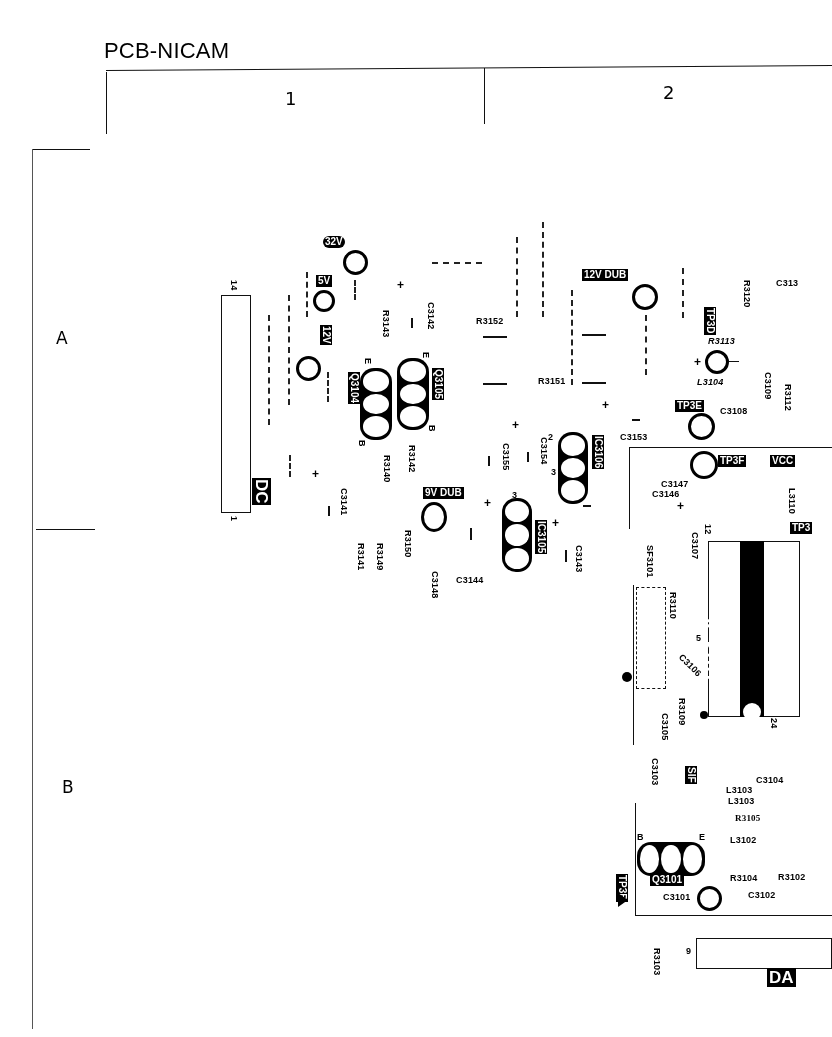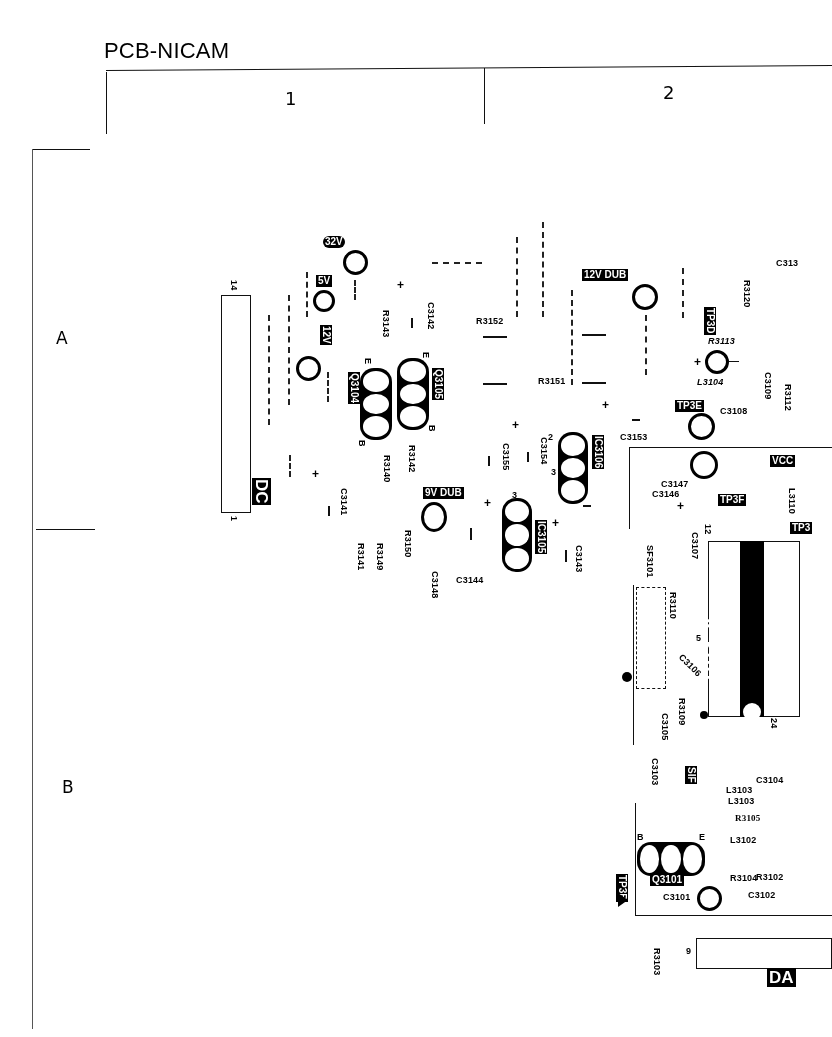--- a/index.html
+++ b/index.html
@@ -136,21 +136,21 @@
     <div class="pad" style="flex:1;"></div>
 </div>
 <div class="abs tagv" style="left:547px; top:520px;">IC3105</div>
 <div class="abs plus" style="left:552px; top:516px;">+</div>
 <div class="abs lbl rot" style="left:584px; top:545px;">C3143</div>
 <div class="minus" style="left:565px; top:550px; width:2px; height:12px;"></div>
 
 <div class="abs tag" style="left:582px; top:269px;">12V  DUB</div>
 <div class="circle" style="left:632px; top:284px; width:26px; height:26px;"></div>
 <div class="abs lbl rot" style="left:752px; top:280px;">R3120</div>
-<div class="abs lbl" style="left:776px; top:258px;">C313</div>
+<div class="abs lbl" style="left:776px; top:278px;">C313</div>
 
 <div class="abs tagv" style="left:716px; top:307px;">TP3D</div>
 <div class="abs plus" style="left:694px; top:355px;">+</div>
 <div class="circle" style="left:705px; top:350px; width:24px; height:24px;"></div>
 <div class="minus" style="left:729px; top:361px; width:10px; height:1px;"></div>
 <div class="abs lbl" style="left:708px; top:336px;font-style:italic;">R3113</div>
 <div class="abs lbl" style="left:697px; top:377px;font-style:italic;">L3104</div>
 <div class="abs lbl rot" style="left:773px; top:372px;">C3109</div>
 <div class="abs lbl rot" style="left:793px; top:384px;">R3112</div>
 
@@ -158,21 +158,21 @@
 <div class="abs lbl" style="left:720px; top:406px;">C3108</div>
 <div class="circle" style="left:688px; top:413px; width:27px; height:27px;"></div>
 <div class="minus" style="left:632px; top:419px; width:8px;"></div>
 <div class="abs lbl" style="left:620px; top:432px;">C3153</div>
 
 <div class="hline" style="left:629px; top:447px; width:203px;"></div>
 <div class="vline" style="left:629px; top:447px; height:82px;"></div>
 <div class="vline" style="left:633px; top:585px; height:160px;"></div>
 
 <div class="circle" style="left:690px; top:451px; width:28px; height:28px;"></div>
-<div class="abs tag" style="left:718px; top:455px;margin-top:39px;">TP3F</div>
+<div class="abs tag" style="left:718px; top:455px;">TP3F</div>
 <div class="abs tag" style="left:770px; top:455px;">VCC</div>
 <div class="abs lbl" style="left:661px; top:479px;">C3147</div>
 <div class="abs lbl" style="left:652px; top:489px;">C3146</div>
 <div class="abs plus" style="left:677px; top:499px;">+</div>
 <div class="abs lbl rot" style="left:797px; top:488px;">L3110</div>
 <div class="abs tag" style="left:790px; top:522px;">TP3</div>
 
 <div class="abs lbl rot" style="left:713px; top:524px;">12</div>
 <div class="abs lbl rot" style="left:700px; top:532px;">C3107</div>
 <div class="box" style="left:708px; top:541px; width:92px; height:176px;"></div>
@@ -205,21 +205,21 @@
 <div class="abs lbl" style="left:637px; top:832px;">B</div>
 <div class="abs lbl" style="left:699px; top:832px;">E</div>
 <div class="transistor" style="left:637px; top:842px; width:68px; height:34px;">
   <div class="pad" style="flex:1;"></div>
     <div class="pad" style="flex:1;"></div>
     <div class="pad" style="flex:1;"></div>
 </div>
 <div class="abs tag" style="left:650px; top:874px;text-align:center;">Q3101</div>
 <div class="abs lbl" style="left:730px; top:835px;">L3102</div>
 <div class="abs lbl" style="left:730px; top:853px;margin-top:20px;">R3104</div>
-<div class="abs lbl" style="left:756px; top:872px;">R3102</div>
+<div class="abs lbl" style="left:730px; top:872px;padding-left:48px;">R3102</div>
 <div class="abs lbl" style="left:663px; top:892px;">C3101</div>
 <div class="circle" style="left:697px; top:886px; width:25px; height:25px;"></div>
 <div class="abs lbl" style="left:748px; top:890px;">C3102</div>
 
 <div class="abs tagv" style="left:628px; top:874px;">TP3B</div>
 <div class="abs" style="left:618px; top:893px; width:0; height:0; border-top:7px solid transparent; border-bottom:7px solid transparent; border-left:10px solid #000;"></div>
 
 <div class="abs lbl" style="left:686px; top:946px;">9</div>
 <div class="box" style="left:696px; top:938px; width:136px; height:31px;"></div>
 <div class="abs tag" style="left:767px; top:968px; font-size:17px; line-height:19px;">DA</div>

